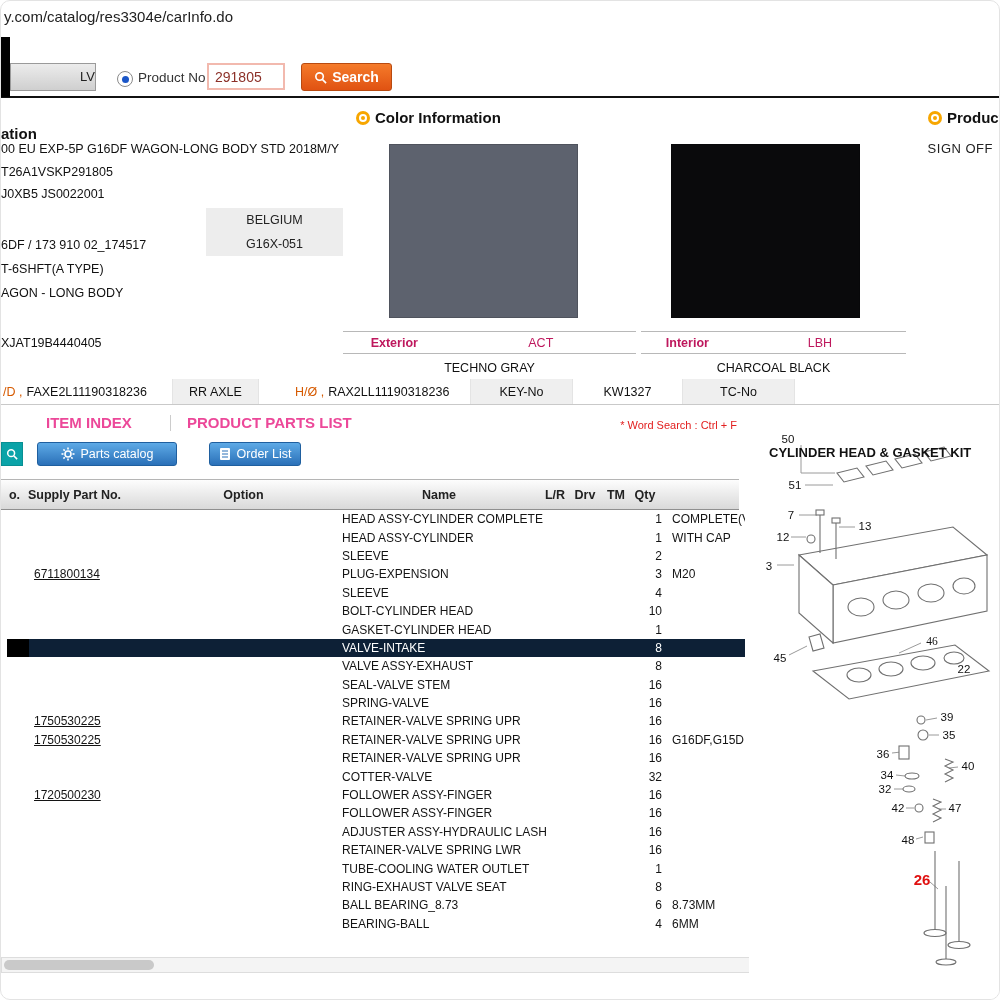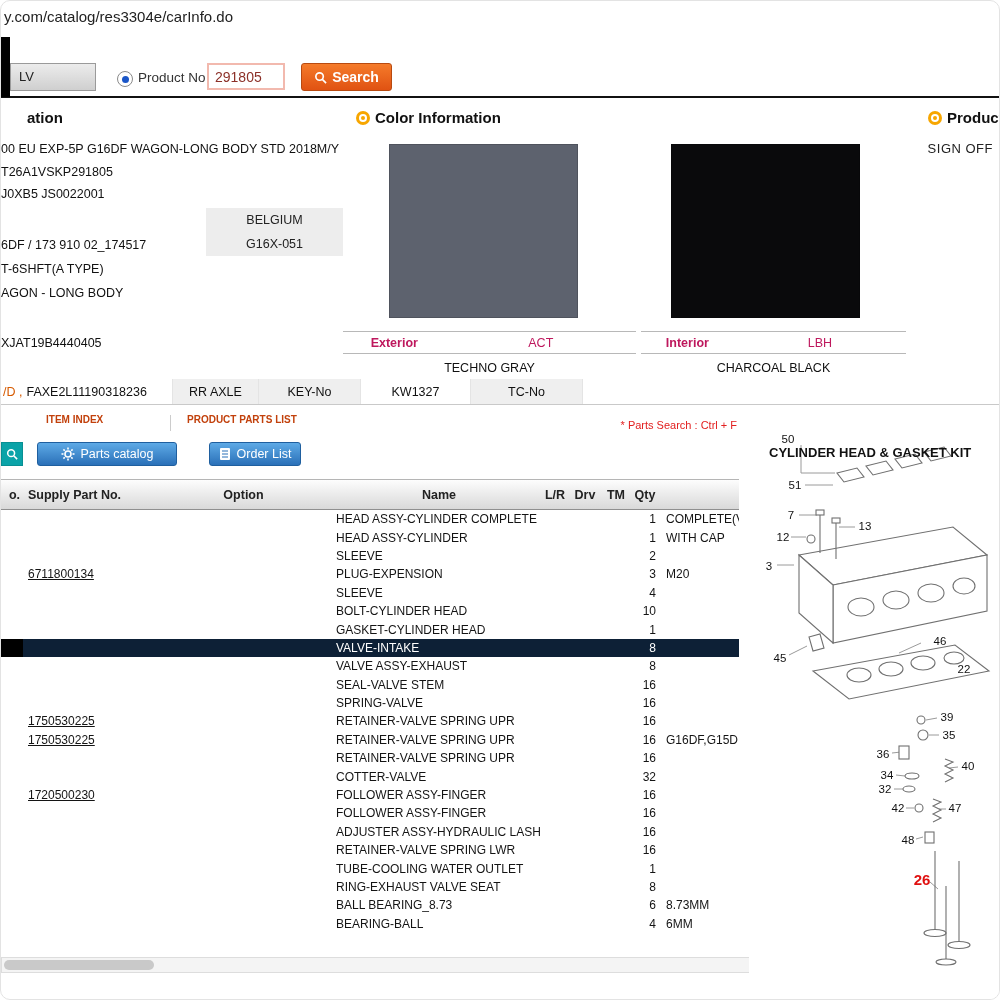--- a/index.html
+++ b/index.html
@@ -3,34 +3,34 @@
 <meta charset="utf-8">
 <style>
   html,body{margin:0;padding:0;background:#fff;}
   .screen{position:relative;width:1000px;height:1000px;background:#fff;overflow:hidden;
           font-family:"Liberation Sans",sans-serif;border:1px solid #e3e3e3;border-radius:10px;box-sizing:border-box;}
   
   .url{position:absolute;left:3px;top:7px;font-size:15px;color:#222;white-space:nowrap;}
   .black-edge{position:absolute;left:0;top:36px;width:9px;height:60px;background:#000;z-index:5;}
   
   .sel{position:absolute;left:9px;top:62px;width:86px;height:28px;background:linear-gradient(#ececec,#cfcfcf);
-       border:1px solid #9a9a9a;font-size:13px;line-height:26px;padding-left:8px;box-sizing:border-box;color:#222;cursor:pointer;}
+       border:1px solid #9a9a9a;font-size:13px;line-height:26px;padding-left:8px;box-sizing:border-box;color:#222;cursor:pointer;text-align:right;}
   .radio{position:absolute;left:116px;top:70px;width:14px;height:14px;border:1px solid #8a8a8a;border-radius:50%;
          background:#fff;display:flex;align-items:center;justify-content:center;cursor:pointer;}
   .radio-dot{width:7px;height:7px;border-radius:50%;background:#1a56c8;}
   .radio-label{position:absolute;left:137px;top:69px;font-size:13.5px;color:#333;}
   .prod-input{position:absolute;left:206px;top:62px;width:78px;height:27px;border:2px solid #f2b9ae;box-sizing:border-box;
               font-size:14px;color:#8c3028;padding:0 6px;font-family:inherit;}
   .search-btn{position:absolute;left:300px;top:62px;width:91px;height:28px;background:linear-gradient(#f57b2a,#e05212);
               border:1px solid #b84a10;border-radius:3px;color:#fff;font-weight:bold;font-size:14px;display:flex;
               align-items:center;justify-content:center;gap:5px;cursor:pointer;font-family:inherit;padding:0;}
   .hr-black{position:absolute;left:0;top:95px;width:100%;height:2px;background:#111;}
   
   .sec-title{position:absolute;font-size:15px;font-weight:bold;color:#111;white-space:nowrap;}
-  .t-car{left:0;top:108px;margin-left:26px;}
+  .t-car{left:0;top:124px;}
   .t-color{left:374px;top:108px;}
   .t-prod{left:946px;top:108px;}
   .bullet{position:absolute;width:14px;height:14px;border-radius:50%;background:#f7a600;}
   .b-color{left:355px;top:110px;}
   .b-prod{left:927px;top:110px;}
   .bi{position:absolute;inset:3px;background:#fff;border-radius:50%;}
   .bi::after{content:"";position:absolute;inset:2px;background:#f7a600;border-radius:50%;}
   .signoff{position:absolute;right:6px;top:140px;font-size:13px;color:#222;letter-spacing:.5px;cursor:pointer;}
   
   .ci{position:absolute;left:0;font-size:12.5px;color:#111;white-space:nowrap;}
@@ -54,21 +54,21 @@
   .ax{display:flex;align-items:center;border-right:1px solid #e4e4e4;box-sizing:border-box;height:100%;white-space:nowrap;}
   .gray{background:#efefef;justify-content:center;}
   .c-fd{width:172px;padding-left:2px;gap:4px;}
   .c-rr{width:86px;font-weight:normal;}
   .c-ho{width:212px;padding-left:36px;gap:4px;}
   .c-key{width:102px;}
   .c-keyv{width:110px;justify-content:center;}
   .c-tc{width:112px;}
   .orange{color:#d65a00;}
   
-  .tab{position:absolute;font-size:10px;font-weight:bold;color:#c2410c;cursor:pointer;white-space:nowrap;}
+  .tab{position:absolute;font-size:15px;font-weight:bold;color:#ec4899;cursor:pointer;white-space:nowrap;}
   .tab1{left:45px;top:413px}.tab2{left:186px;top:413px}
   .tabsep{position:absolute;left:169px;top:414px;width:1px;height:16px;background:#ccc;}
   .wordsearch{position:absolute;right:262px;top:418px;font-size:11px;color:#e22020;white-space:nowrap;}
   
   .tealbtn{position:absolute;left:0;top:441px;width:22px;height:24px;background:#0aa3a8;border:1px solid #088f93;
            display:flex;align-items:center;justify-content:center;cursor:pointer;padding:0;}
   .bluebtn{position:absolute;top:441px;height:24px;background:linear-gradient(#5eaae6,#2a70b8);border:1px solid #1f5f9f;
            border-radius:3px;color:#fff;font-size:12.5px;display:flex;align-items:center;justify-content:center;gap:6px;
            cursor:pointer;font-family:inherit;padding:0 8px;box-sizing:border-box;}
   .b-parts{left:36px;width:140px;}
@@ -82,21 +82,21 @@
   .c.supply{width:128px;padding-left:5px;}
   .c.option{width:185px;text-align:center;}
   .c.name{width:206px;}
   .thead .c.name{text-align:center;}
   .c.lr{width:26px;text-align:center;}
   .c.drv{width:34px;text-align:center;}
   .c.tm{width:28px;text-align:center;}
   .c.qty{width:30px;text-align:right;padding-right:4px;}
   .thead .c.qty{text-align:center;padding-right:0;}
   .c.remark{width:79px;padding-left:6px;}
-  .tbody{position:absolute;left:0;top:509px;width:738px;}
+  .tbody{position:absolute;left:6px;top:509px;width:738px;}
   .trow{display:flex;align-items:center;height:18.4px;font-size:12px;color:#141414;}
   .trow.selected{background:#0d2036;color:#fff;}
   .trow.selected .c.no{background:#000;height:100%;}
   .c.supply.link{text-decoration:underline;cursor:pointer;}
   
   .hscroll{position:absolute;left:0;top:956px;width:750px;height:16px;background:#f4f4f4;border:1px solid #ddd;box-sizing:border-box;}
   .hthumb{position:absolute;left:2px;top:2px;width:150px;height:10px;background:#c9c9c9;border-radius:5px;}
   
   .diagram{position:absolute;left:748px;top:430px;width:252px;height:570px;background:#fff;overflow:hidden;}
   .dtitle{position:absolute;left:20px;top:14px;font-size:13px;font-weight:bold;color:#111;white-space:nowrap;z-index:2;}
@@ -163,29 +163,33 @@
     <span class="cl-b">LBH</span>
   </div>
   <div class="cname cn-int">CHARCOAL BLACK</div>
 
   <div class="axle">
     <div class="ax c-fd">
       <span class="orange">/D ,</span>
       <span>FAXE2L11190318236</span>
     </div>
     <div class="ax gray c-rr">RR AXLE</div>
+    <div class="ax c-ho">
+      <span class="orange">H/Ø ,</span>
+      <span>RAX2LL11190318236</span>
+    </div>
     <div class="ax gray c-key">KEY-No</div>
     <div class="ax c-keyv">KW1327</div>
     <div class="ax gray c-tc">TC-No</div>
   </div>
 
   <span class="tab tab1">ITEM INDEX</span>
   <span class="tabsep"></span>
   <span class="tab tab2">PRODUCT PARTS LIST</span>
-  <span class="wordsearch">* Parts Search : Ctrl + F</span>
+  <span class="wordsearch">* Word Search : Ctrl + F</span>
 
   <button class="tealbtn">
     <svg width="12" height="12" viewBox="0 0 14 14">
       <circle cx="6" cy="6" r="4" fill="none" stroke="#fff" stroke-width="1.8"></circle>
       <line x1="9" y1="9" x2="13" y2="13" stroke="#fff" stroke-width="1.8"></line>
     </svg>
   </button>
   <button class="bluebtn b-parts">
     <svg width="14" height="14" viewBox="0 0 14 14">
       <circle cx="7" cy="7" r="3" fill="none" stroke="#fff" stroke-width="1.6"></circle>
@@ -550,21 +554,21 @@
       </g>
     </svg>
     <div class="callouts">
         <div class="callout" style="left: 39px; top: 8px;">50</div>
         <div class="callout" style="left: 46px; top: 54px;">51</div>
         <div class="callout" style="left: 42px; top: 84px;">7</div>
         <div class="callout" style="left: 34px; top: 106px;">12</div>
         <div class="callout" style="left: 116px; top: 95px;">13</div>
         <div class="callout" style="left: 20px; top: 135px;">3</div>
         <div class="callout" style="left: 31px; top: 227px;">45</div>
-        <div class="callout" style="left: 191px; top: 210px;">46</div>
+        <div class="callout" style="left: 183px; top: 210px; font-family: Liberation Serif, serif;">46</div>
         <div class="callout" style="left: 215px; top: 238px;">22</div>
         <div class="callout" style="left: 198px; top: 286px;">39</div>
         <div class="callout" style="left: 200px; top: 304px;">35</div>
         <div class="callout" style="left: 134px; top: 323px;">36</div>
         <div class="callout" style="left: 219px; top: 335px;">40</div>
         <div class="callout" style="left: 138px; top: 344px;">34</div>
         <div class="callout" style="left: 136px; top: 358px;">32</div>
         <div class="callout" style="left: 149px; top: 377px;">42</div>
         <div class="callout" style="left: 206px; top: 377px;">47</div>
         <div class="callout" style="left: 159px; top: 409px;">48</div>

